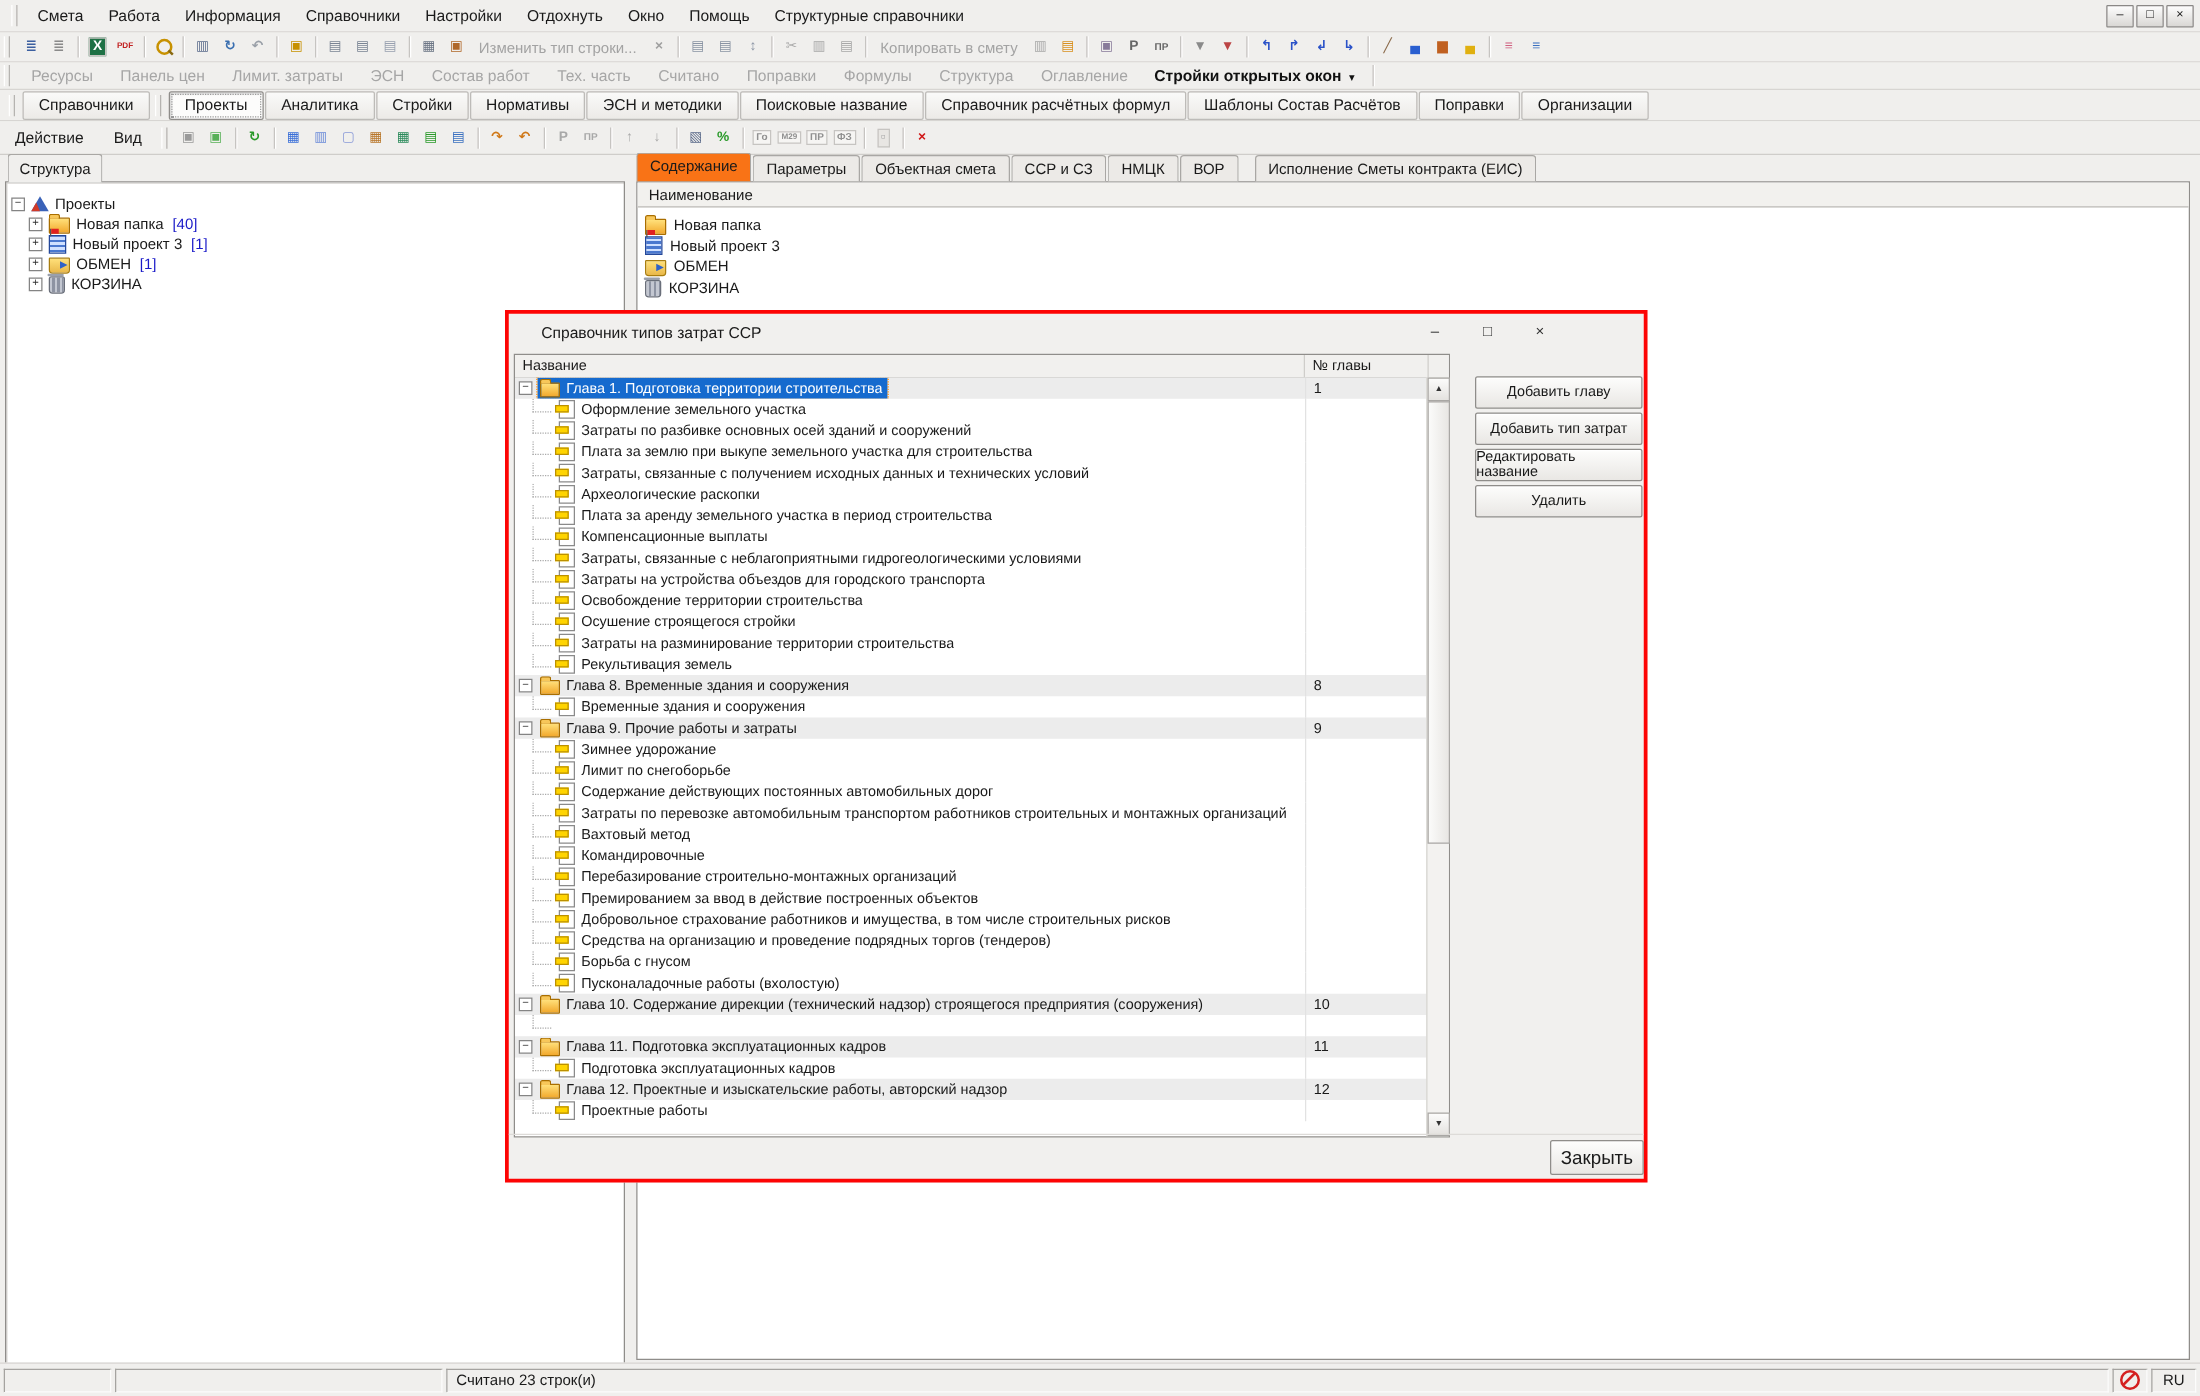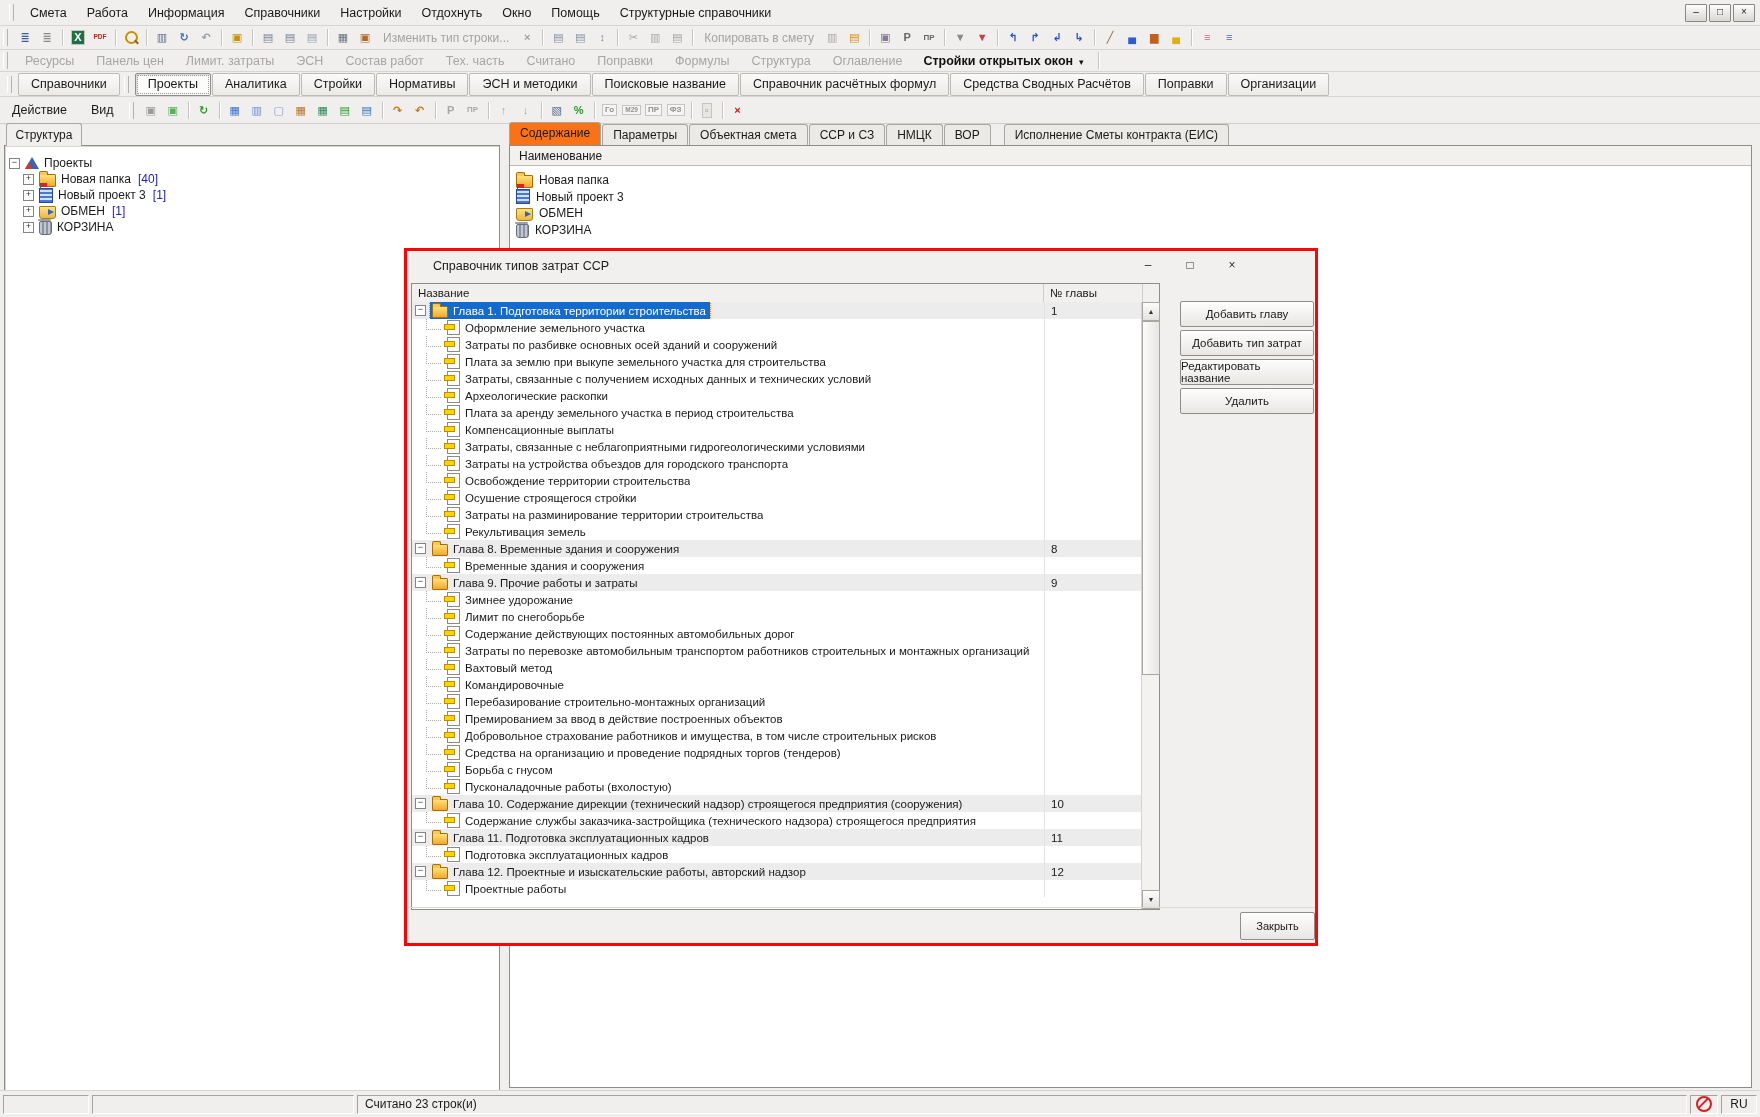--- a/index.html
+++ b/index.html
@@ -109,21 +109,21 @@
   .sbtn{position:absolute;left:0;width:16px;height:17px;border:1px solid #a9a7a4;background:linear-gradient(#fcfcfb,#e4e2df);
         font-size:7px;display:flex;align-items:center;justify-content:center;color:#333}
   .sbtn.up{top:0}.sbtn.down{bottom:0}
   .sthumb{position:absolute;left:0;top:19px;width:16px;height:352px;border:1px solid #a9a7a4;
         background:linear-gradient(90deg,#fbfbfa,#e8e6e3)}
   .dlg-btn{position:absolute;left:773px;width:132px;height:24px;border:1px solid #8f8d8a;border-radius:2px;
         background:linear-gradient(#fdfdfc,#e9e7e4);font-size:11.5px;display:flex;align-items:center;justify-content:center;
         box-shadow:inset 0 1px 0 #fff}
   .dlg-bottom{position:absolute;left:0;right:0;bottom:0;height:35px;border-top:1px solid #dddbd8}
   .dlg-close{position:absolute;left:833px;top:661px;width:73px;height:26px;border:1px solid #8f8d8a;border-radius:2px;
-        background:linear-gradient(#fdfdfc,#e9e7e4);font-size:11px;display:flex;align-items:center;justify-content:center}
+        background:linear-gradient(#fdfdfc,#e9e7e4);font-size:15px;display:flex;align-items:center;justify-content:center}
   
   .statusbar{position:absolute;left:0;right:0;bottom:0;height:26px;background:#f0efed;border-top:1px solid #d7d5d2;
         display:flex;align-items:center;padding:0 3px;gap:3px}
   .sbp{height:19px;border:1px solid;border-color:#a5a3a0 #fcfcfb #fcfcfb #a5a3a0;display:flex;align-items:center;
         font-size:12px;padding:0 7px;box-sizing:border-box}
   .sbp.p1{width:86px}.sbp.p2{width:262px}.sbp.p3{flex:1}.sbp.p4{width:28px;justify-content:center}
   .sbp.p5{width:36px;justify-content:center}
 </style>
 </head>
 <body>
@@ -394,21 +394,21 @@
     <span class="tab">Стройки</span>
 
     <span class="tab">Нормативы</span>
 
     <span class="tab">ЭСН и методики</span>
 
     <span class="tab">Поисковые название</span>
 
     <span class="tab">Справочник расчётных формул</span>
 
-    <span class="tab">Средства Сводных Расчётов</span>
+    <span class="tab">Шаблоны Состав Расчётов</span>
 
     <span class="tab">Поправки</span>
 
     <span class="tab">Организации</span>
 
 </div>
 
 <div class="row" id="tb3">
 
     <span class="menu-btn">Действие</span>
@@ -1035,25 +1035,20 @@
               <span class="dlbl">Глава 10. Содержание дирекции (технический надзор) строящегося предприятия (сооружения)</span>
             </span>
           </div>
           <div class="num">10</div>
         </div>
 
         <div class="drow">
           <div class="name">
 
             <span class="elbow"></span>
-            <span class="cell">
-
-              <span class="i-doc"></span>
-              <span class="dlbl">Содержание службы заказчика-застройщика (технического надзора) строящегося предприятия</span>
-            </span>
           </div>
           <div class="num"></div>
         </div>
 
         <div class="drow chapter">
           <div class="name">
             <span class="dexp">−</span>
 
             <span class="cell">
               <span class="i-folder sm"></span>

